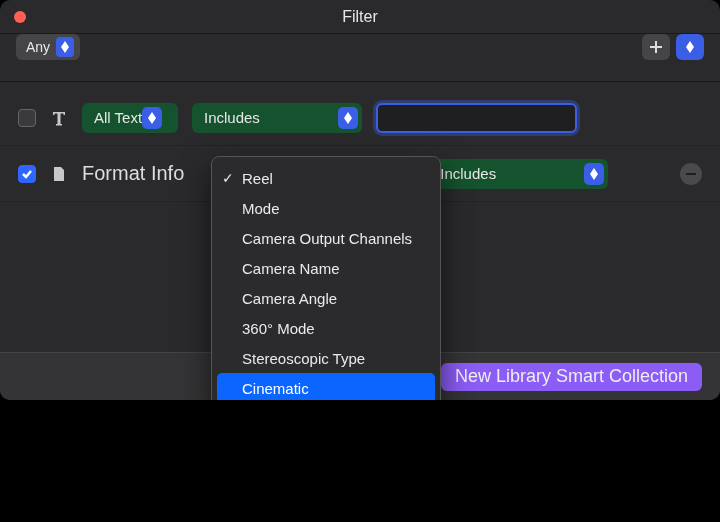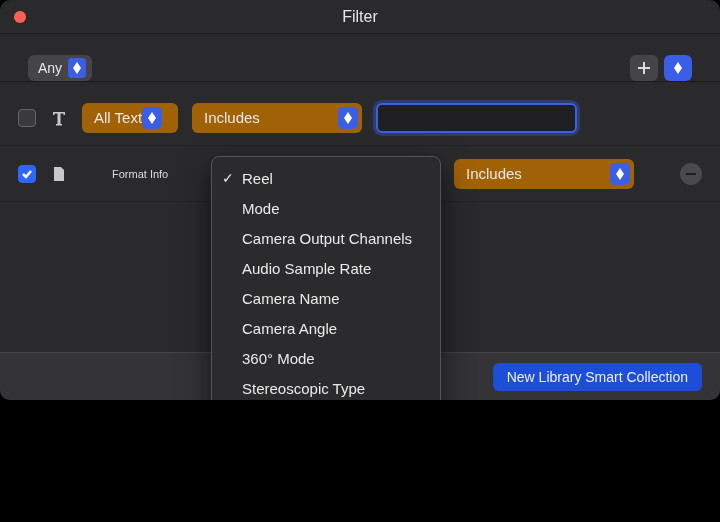--- a/index.html
+++ b/index.html
@@ -26,22 +26,22 @@
     display: flex;
     gap: 8px;
     align-items: center;
   }
   .traffic .dot { width: 12px; height: 12px; border-radius: 50%; }
   .dot.red { background: #ff5f57; }
   .title { color: #e6e6e6; font-size: 16px; font-weight: 500; }
   .toolbar {
     height: 48px;
     display: flex;
-    align-items: flex-end;
-    padding: 0 28px;
+    align-items: flex-start;
+    padding: 0 16px;
     border-bottom: 1px solid #1a1a1a;
   }
   .spacer { flex: 1; }
   .popup {
     background: #454548;
     color: #e8e8e8;
     font-size: 14px;
     height: 26px;
     border-radius: 6px;
     display: inline-flex;
@@ -91,23 +91,23 @@
     border: 1px solid #666;
     background: #3a3a3c;
     display: inline-flex;
     align-items: center;
     justify-content: center;
   }
   .checkbox.checked { background: #2f66ff; border-color: #2f66ff; }
   .checkbox.checked svg { width: 12px; height: 12px; stroke: #fff; stroke-width: 2.5; fill: none; }
   .row-icon { width: 18px; height: 18px; color: #c8c8c8; display:flex; align-items:center; justify-content:center;}
   .row-icon svg { width: 18px; height: 18px; }
-  .row-label { color: #ddd; font-size: 11px; min-width: 98px; margin-left: 30px; }
+  .row-label { color: #ddd; font-size: 20px; min-width: 98px; }
   .select {
-    background: #a16207;
+    background: #14532d;
     color: #e8e8e8;
     font-size: 15px;
     height: 30px;
     border-radius: 6px;
     display: inline-flex;
     align-items: center;
     padding: 0 4px 0 12px;
     gap: 0;
     border: none;
   }
@@ -135,23 +135,23 @@
     height: 48px;
     background: #343436;
     border-top: 1px solid #444;
     display: flex;
     align-items: center;
     justify-content: flex-end;
     padding: 0 18px;
     border-radius: 0 0 10px 10px;
   }
   .btn {
-    background: #1d4ed8;
+    background: #8b5cf6;
     color: #eee;
-    font-size: 14px;
+    font-size: 18px;
     height: 28px;
     padding: 0 14px;
     border-radius: 6px;
     display: inline-flex;
     align-items: center;
     border: none;
   }
 
   
   .menu {
@@ -315,23 +315,20 @@
         <span class="check">✓</span>
         <span>Reel</span>
       </div>
     <div class="menu-item">
         <span>Mode</span>
       </div>
     <div class="menu-item">
         <span>Camera Output Channels</span>
       </div>
     <div class="menu-item">
-        <span>Audio Sample Rate</span>
-      </div>
-    <div class="menu-item">
         <span>Camera Name</span>
       </div>
     <div class="menu-item">
         <span>Camera Angle</span>
       </div>
     <div class="menu-item">
         <span>360° Mode</span>
       </div>
     <div class="menu-item">
         <span>Stereoscopic Type</span>

